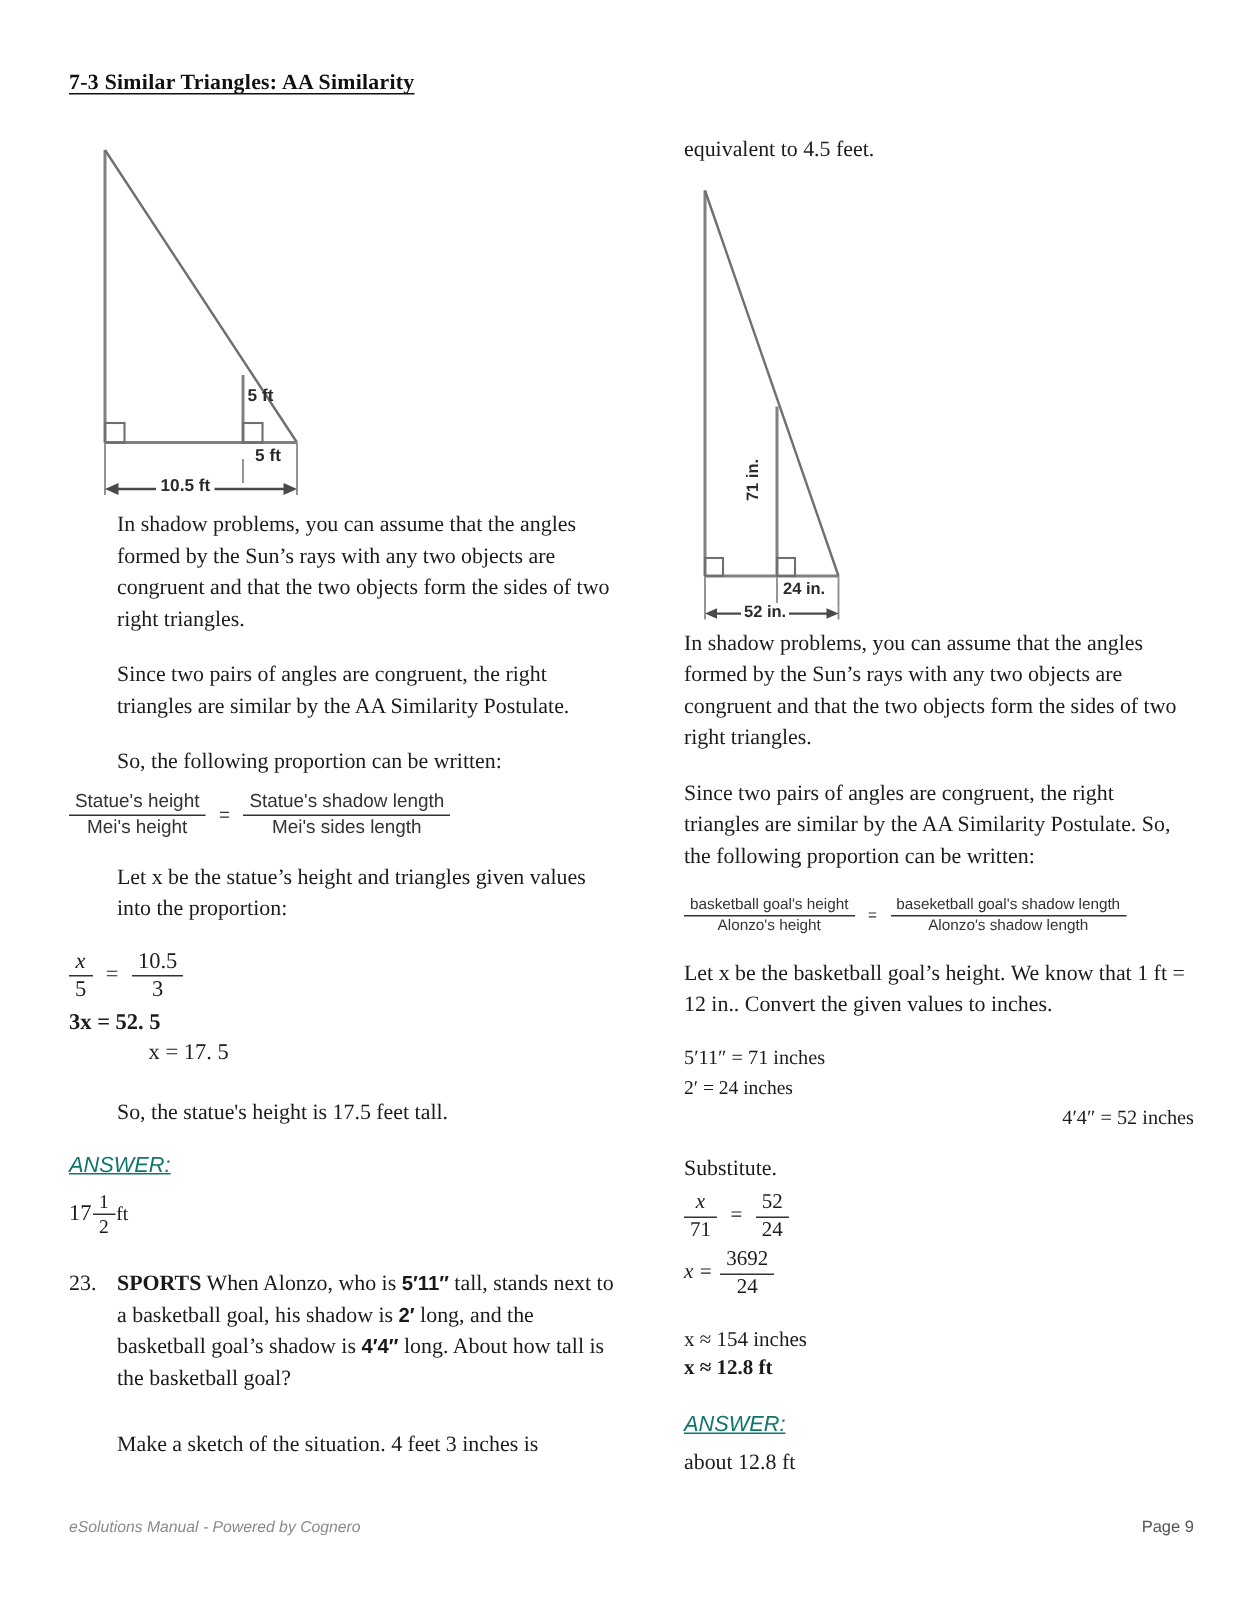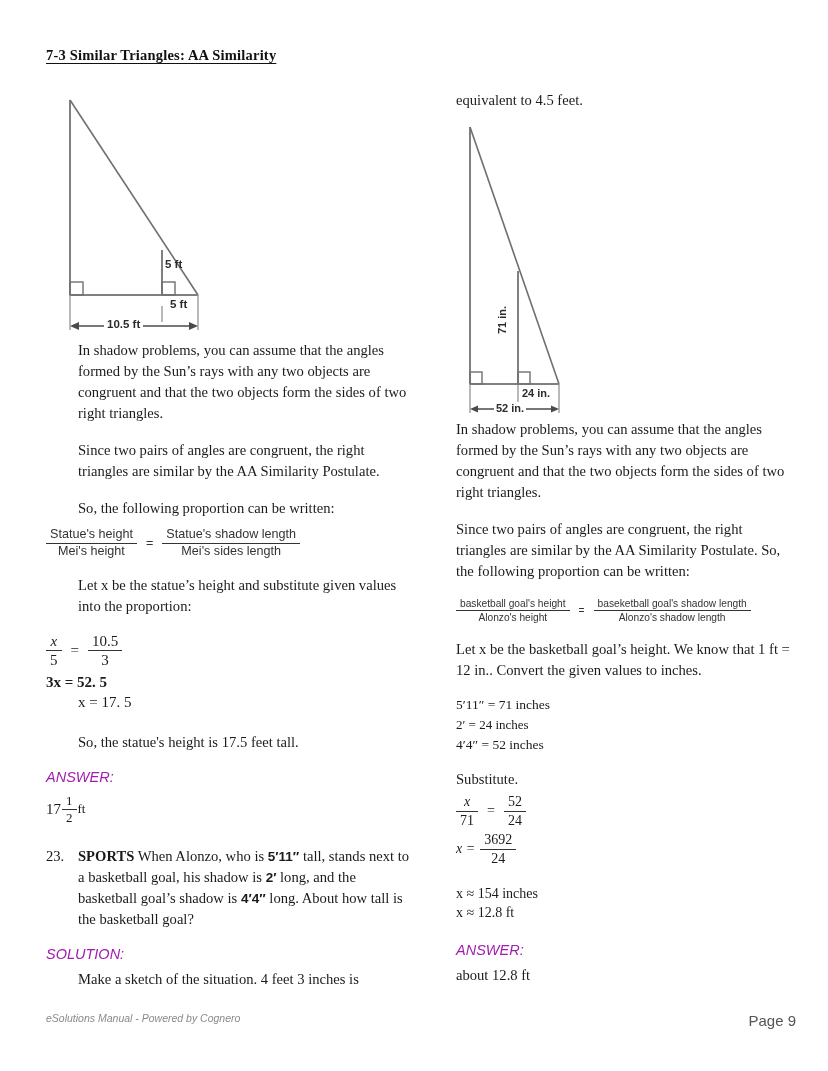--- a/index.html
+++ b/index.html
@@ -59,21 +59,22 @@
   .para.indent-left { margin-left: 32px; }
   .gap-s { height: 9px; }
   .gap-m { height: 16px; }
   .gap-l { height: 21px; }
   .bold { font-weight: bold; }
 
   .answer-label {
     font-family: "Liberation Sans", sans-serif;
     font-style: italic;
     font-size: 14.5px;
-    color: #a21caf;
+    color: #0f766e;
+    text-decoration: underline;
   }
 
   
   .figure { position: relative; }
   .fig-label {
     position: absolute;
     font-family: "Liberation Sans", sans-serif;
     font-weight: bold;
     color: #2b2b2b;
     white-space: nowrap;
@@ -127,21 +128,21 @@
     font-style: italic;
     font-size: 10.5px;
     color: #8a8a8a;
     white-space: nowrap;
   }
   .footer-right {
     position: absolute;
     right: 32px;
     top: 1012px;
     font-family: "Liberation Sans", sans-serif;
-    font-size: 15px;
+    font-size: 11px;
     color: #555;
     white-space: nowrap;
   }
   .num-item {
     position: relative;
     padding-left: 32px;
     font-size: 14.6px;
     line-height: 1.44;
   }
   .num-item .numlabel {
@@ -202,40 +203,40 @@
       </span>
       <span class="eq">=</span>
       <span class="frac">
         <span class="num">Statue's shadow length</span>
         <span class="bar"></span>
         <span class="den">Mei's sides length</span>
       </span>
     </div>
 
     <div class="gap-m"></div>
-    <div class="para indent-left">Let x be the statue’s height and substitute given values into the proportion:</div>
+    <div class="para indent-left">Let x be the statue’s height and triangles given values into the proportion:</div>
     <div class="gap-m"></div>
 
     <div class="mathrow indent-left" style="font-size:15px;">
       <span class="frac">
         <span class="num" style="font-style:italic;">x</span>
         <span class="bar"></span>
         <span class="den">5</span>
       </span>
       <span class="eq">=</span>
       <span class="frac">
         <span class="num">10.5</span>
         <span class="bar"></span>
         <span class="den">3</span>
       </span>
     </div>
     <div style="height:5px;"></div>
     <div class="eqline indent-left" style="font-size:15px;font-weight:bold;">3x = 52. 5</div>
     <div style="height:3px;"></div>
-    <div class="eqline" style="font-size:15px; margin-left:32px;">x = 17. 5</div>
+    <div class="eqline" style="font-size:15px; margin-left:53px;">x = 17. 5</div>
 
     <div class="gap-l"></div>
     <div class="para indent-left">So, the statue's height is 17.5 feet tall.</div>
     <div class="gap-m"></div>
     <div class="answer-label indent-left">ANSWER:</div>
     <div class="gap-s"></div>
 
     <div class="mathrow indent-left" style="font-size:15px;">
       <span>17</span>
       <span class="frac" style="font-size:13px; margin:0 1px;">
@@ -247,21 +248,20 @@
     </div>
 
     <div class="gap-l"></div>
 
     <div class="num-item">
       <span class="numlabel">23.</span>
       <span class="bold">SPORTS</span><span> When Alonzo, who is </span><span style="font-family:'Liberation Sans',sans-serif;font-weight:bold;font-size:13.5px;">5′11″</span><span> tall, stands next to a basketball goal, his shadow is </span><span style="font-family:'Liberation Sans',sans-serif;font-weight:bold;font-size:13.5px;">2′</span><span> long, and the basketball goal’s shadow is </span><span style="font-family:'Liberation Sans',sans-serif;font-weight:bold;font-size:13.5px;">4′4″</span><span> long. About how tall is the basketball goal?</span>
     </div>
 
     <div class="gap-m"></div>
-    <div class="answer-label indent-left">SOLUTION:</div>
     <div style="height:7px;"></div>
     <div class="para indent-left">Make a sketch of the situation. 4 feet 3 inches is</div>
   </div>
 
   <div class="col-right">
 
     <div class="para">equivalent to 4.5 feet.</div>
 
     <div class="figure" style="height:300px; margin-top:8px;">
       <svg width="140" height="300" viewBox="0 0 140 300">
@@ -311,21 +311,21 @@
     </div>
 
     <div class="gap-m"></div>
     <div class="para">Let x be the basketball goal’s height. We know that 1 ft = 12 in.. Convert the given values to inches.</div>
     <div class="gap-m"></div>
 
     <div class="eqline" style="font-size:13.5px;">5′11″ = 71 inches</div>
     <div style="height:4px;"></div>
     <div class="eqline" style="font-size:13px;">2′ = 24 inches</div>
     <div style="height:4px;"></div>
-    <div class="eqline" style="font-size:13.5px;">4′4″ = 52 inches</div>
+    <div class="eqline" style="font-size:13.5px;text-align:right;">4′4″ = 52 inches</div>
 
     <div class="gap-m"></div>
     <div class="para">Substitute.</div>
     <div style="height:4px;"></div>
 
     <div class="mathrow" style="font-size:14px;">
       <span class="frac">
         <span class="num" style="font-style:italic;">x</span>
         <span class="bar"></span>
         <span class="den">71</span>
@@ -343,21 +343,21 @@
       <span style="font-style:italic; margin-right:5px;">x =</span>
       <span class="frac">
         <span class="num">3692</span>
         <span class="bar"></span>
         <span class="den">24</span>
       </span>
     </div>
     <div style="height:4px;"></div>
     <div class="eqline" style="font-size:14px;margin-top:16px;">x ≈ 154 inches</div>
     <div style="height:3px;"></div>
-    <div class="eqline" style="font-size:14px;">x ≈ 12.8 ft</div>
+    <div class="eqline" style="font-size:14px;font-weight:bold;">x ≈ 12.8 ft</div>
 
     <div class="gap-l"></div>
     <div class="answer-label">ANSWER:</div>
     <div style="height:7px;"></div>
     <div class="para">about 12.8 ft</div>
   </div>
 
   <div class="footer-left">eSolutions Manual - Powered by Cognero</div>
   <div class="footer-right">Page 9</div>
 

